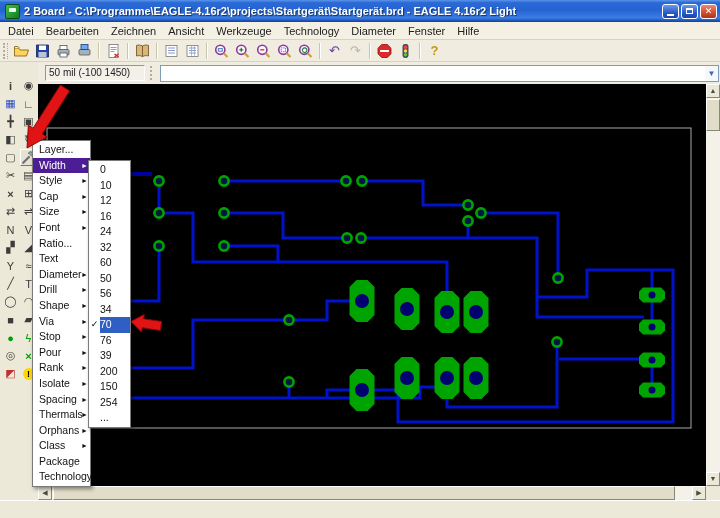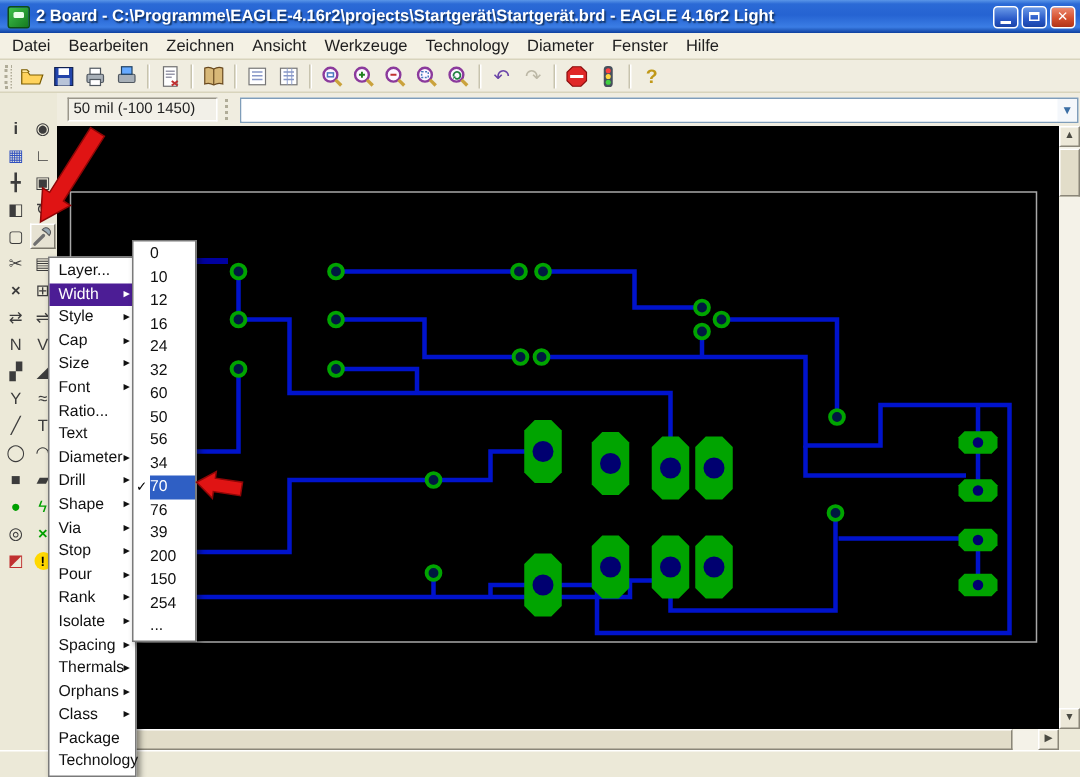--- a/index.html
+++ b/index.html
@@ -66,21 +66,21 @@
   .vscroll{position:absolute;left:706px;top:84px;width:14px;height:402px;background:#f4f2e8;}
   .hscroll{position:absolute;left:38px;top:486px;width:668px;height:14px;background:#f4f2e8;}
   .sb-btn{position:absolute;width:14px;height:14px;background:#ece8d8;border:1px solid;
     border-color:#fff #8a8678 #8a8678 #fff;color:#4a4a42;font-size:7px;line-height:12px;text-align:center;}
   .sb-thumb{position:absolute;background:#e2ddc9;border:1px solid;border-color:#fff #8a8678 #8a8678 #fff;}
   .corner{position:absolute;left:706px;top:486px;width:14px;height:14px;background:#ece9d8;}
   .statusbar{position:absolute;left:0;top:500px;width:720px;height:18px;background:#ece9d8;border-top:1px solid #fff;}
 
   
   .ctx{position:absolute;left:32px;top:140px;width:59px;background:#fff;z-index:30;
-    border:1px solid #7a7a7a;box-shadow:2px 2px 4px rgba(0,0,0,.45);font-size:10.5px;color:#111;padding:1px 0;margin-top:31px;}
+    border:1px solid #7a7a7a;box-shadow:2px 2px 4px rgba(0,0,0,.45);font-size:10.5px;color:#111;padding:1px 0;}
   .ctx-item{height:15.6px;line-height:15.6px;padding-left:6px;position:relative;white-space:nowrap;}
   .ctx-item .arr{position:absolute;right:2px;top:0;font-size:7px;}
   .ctx-item.hl{background:#4c1d95;color:#fff;}
 
   .sub{position:absolute;left:88px;top:160px;width:43px;background:#fff;z-index:31;
     border:1px solid #7a7a7a;box-shadow:2px 2px 4px rgba(0,0,0,.45);font-size:10.5px;color:#111;padding:1px 0;}
   .sub-item{height:15.5px;display:flex;}
   .sub-item .gut{width:11px;text-align:center;font-size:9px;line-height:15.5px;color:#000;}
   .sub-item .lbl{flex:1;line-height:15.5px;}
   .sub-item.checked .lbl{background:#2f5fc4;color:#fff;}

